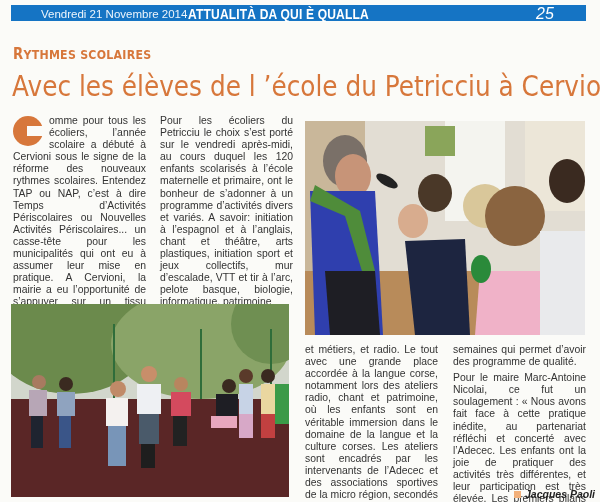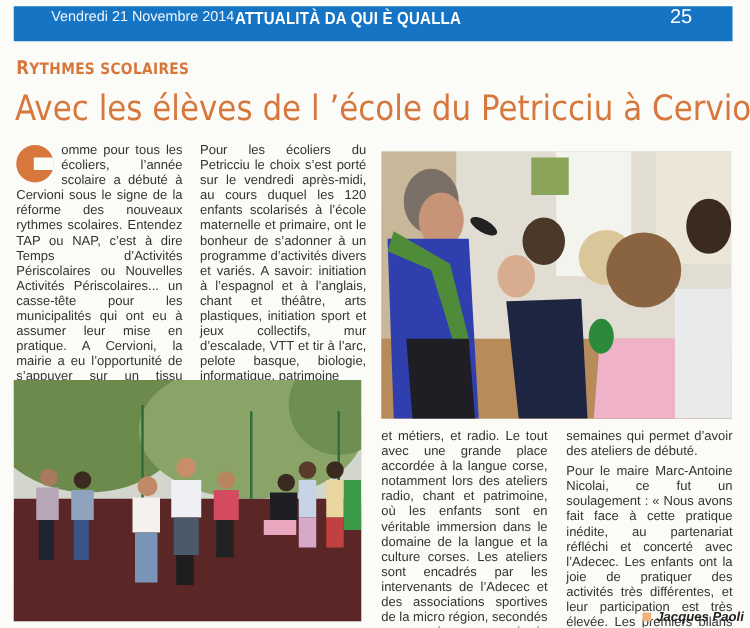--- a/index.html
+++ b/index.html
@@ -3,33 +3,33 @@
 <meta charset="utf-8">
 <style>
   html, body { margin: 0; padding: 0; }
   body {
     width: 600px; height: 502px; overflow: hidden; position: relative;
     background: #fbfbf8;
     font-family: "Liberation Sans", "DejaVu Sans", sans-serif;
     color: #2a2a2a;
   }
   .topbar {
-    position: absolute; left: 11px; top: 5px; width: 575px; height: 28px;
+    position: absolute; left: 11px; top: 5px; width: 575px; height: 16px;
     background: #1574c4;
     color: #fff;
   }
   .topbar .date {
     position: absolute; left: 30px; top: 3px; font-size: 11.5px; color: #eef5fc;
   }
   .topbar .section {
     position: absolute; left: 177px; top: 1px; font-size: 14px; font-weight: bold;
     letter-spacing: 0.2px; transform: scaleX(0.86); transform-origin: left center;
   }
   .topbar .page {
-    position: absolute; left: 525px; top: 0px; font-size: 16px;
+    position: absolute; left: 525px; top: 0px; font-size: 16px; font-style: italic;
   }
   .kicker {
     position: absolute; left: 13px; top: 45px;
     color: #d7773b; font-weight: bold; font-size: 15px; letter-spacing: 0.3px;
     font-family: "DejaVu Sans", sans-serif;
     transform: scaleX(0.88); transform-origin: left center;
   }
   .kicker .sc { font-size: 12.5px; }
   .headline {
     position: absolute; left: 12px; top: 70px;
@@ -155,17 +155,17 @@
       <rect x="264" y="80" width="14" height="40" fill="#3b9a48"></rect>
     </g>
   </svg>
 </div>
 
 <div class="col col3">
   <p>et métiers, et radio. Le tout avec une grande place accordée à la langue corse, notamment lors des ateliers radio, chant et patrimoine, où les enfants sont en véritable immersion dans le domaine de la langue et la culture corses. Les ateliers sont encadrés par les intervenants de l’Adecec et des associations sportives de la micro région, secondés par les employés municipaux. Les élèves fréquentent les différentes activités et sites en fonction d’une rotation de trois</p>
 </div>
 
 <div class="col col4">
-  <p>semaines qui permet d’avoir des ateliers de débuté.</p>
+  <p>semaines qui permet d’avoir des programme de qualité.</p>
   <p>Pour le maire Marc-Antoine Nicolai, ce fut un soulagement : « Nous avons fait face à cette pratique inédite, au partenariat réfléchi et concerté avec l’Adecec. Les enfants ont la joie de pratiquer des activités très différentes, et leur participation est très élevée. Les premiers bilans sont encourageants. Le tissu associatif de la micro région a répondu présent ».</p>
 </div>
 
 <div class="byline"><span class="sq"></span><span>Jacques Paoli</span></div>
 
 </body></html>

